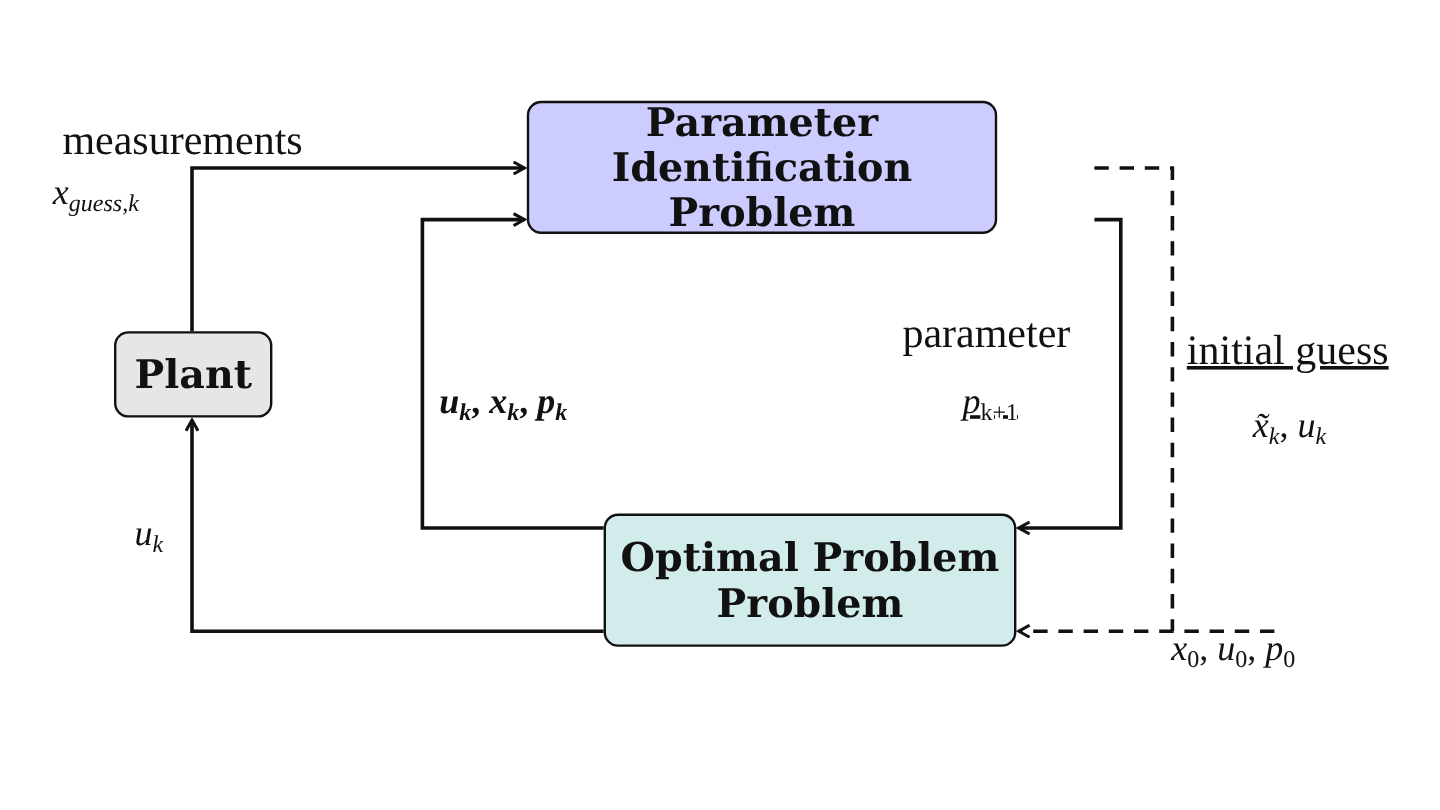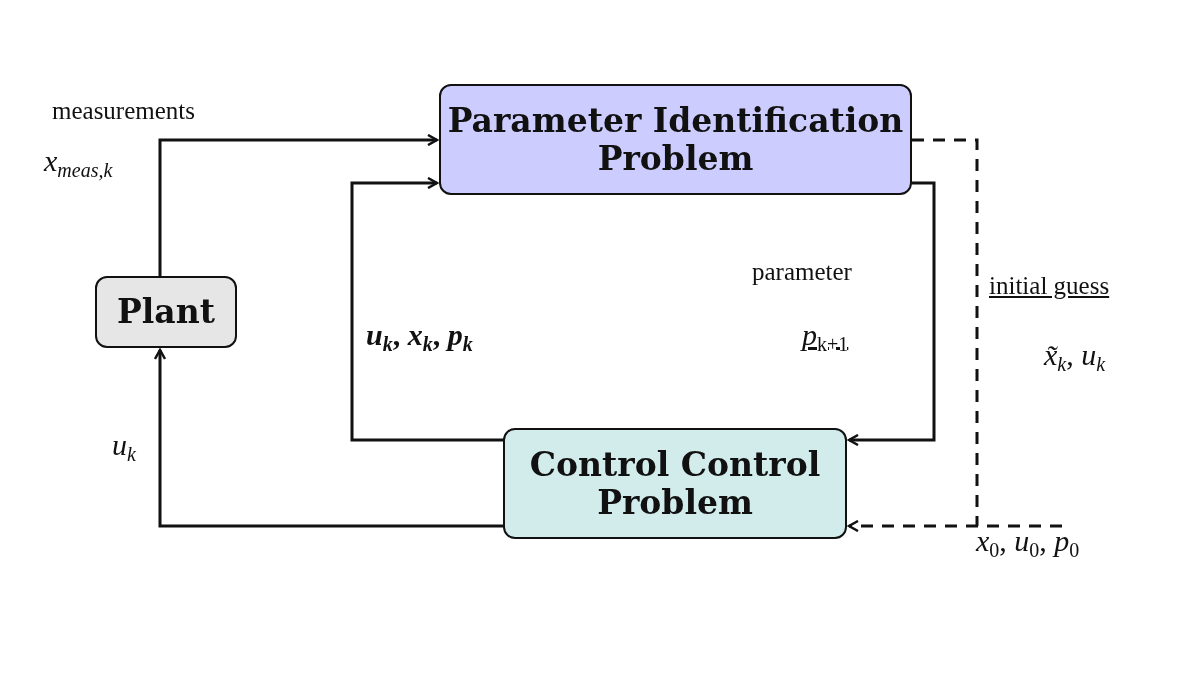--- a/index.html
+++ b/index.html
@@ -2,24 +2,24 @@
 <html><head>
   <meta charset="utf-8">
   <style>
     html, body { margin: 0; padding: 0; background: #ffffff; }
     body { width: 1200px; height: 675px; position: relative; overflow: hidden;
            font-family: "DejaVu Serif", "Liberation Serif", serif; color: #111; }
     svg.diagram { position: absolute; left: 0; top: 0; }
     .box { position: absolute; box-sizing: border-box; border: 2.5px solid #111; border-radius: 12px;
            display: flex; flex-direction: column; align-items: center; justify-content: center;
            font-weight: bold; text-align: center; line-height: 1.15; }
-    #plant { left: 95px; top: 276px; width: 142px; height: 72px; font-size: 33px; }
-    #pip   { left: 439px; top: 84px; width: 473px; height: 111px; font-size: 33px; }
+    #plant { left: 95px; top: 276px; width: 132px; height: 72px; font-size: 33px; }
+    #pip   { left: 439px; top: 84px; width: 392px; height: 111px; font-size: 33px; }
     #ocp   { left: 503px; top: 428px; width: 344px; height: 111px; font-size: 33px; }
-    .lbl { position: absolute; white-space: nowrap; font-family: "Liberation Serif", "DejaVu Serif", serif; font-size: 25px; }
+    .lbl { position: absolute; white-space: nowrap; font-family: "Liberation Serif", "DejaVu Serif", serif; font-size: 35px; }
     .math { font-style: italic; font-family: "Liberation Serif", "DejaVu Serif", serif; font-size: 30px; }
     .math sub { font-size: 20px; vertical-align: -6px; }
     .math .up { font-style: normal; }
   </style>
 </head>
 <body>
 
 <svg class="diagram" width="1200" height="675">
   <defs>
     <marker id="arr" markerWidth="12" markerHeight="12" refX="10" refY="6" orient="auto" markerUnits="userSpaceOnUse">
@@ -43,27 +43,27 @@
 <div id="plant" class="box" style="background:#e6e6e6;">
   <span>Plant</span>
 </div>
 
 <div id="pip" class="box" style="background:#ccccff;">
   <span>Parameter Identification</span>
   <span>Problem</span>
 </div>
 
 <div id="ocp" class="box" style="background:#d2ecec;">
-  <span>Control Control</span>
+  <span>Optimal Problem</span>
   <span>Problem</span>
 </div>
 
 <div class="lbl" style="left:52px; top:97px;">measurements</div>
 <div class="lbl math" style="left:44px; top:144px;">
-  <span>x</span><sub>meas,k</sub>
+  <span>x</span><sub>guess,k</sub>
 </div>
 
 <div class="lbl math" style="left:366px; top:318px;font-weight:bold;">
   <span>u</span><sub>k</sub><span class="up">, </span><span>x</span><sub>k</sub><span class="up">, </span><span>p</span><sub>k</sub>
 </div>
 
 <div class="lbl" style="left:752px; top:258px;">parameter</div>
 <div class="lbl math" style="left:802px; top:318px;text-decoration:underline;">
   <span>p</span><sub class="up">k+1</sub>
 </div>

